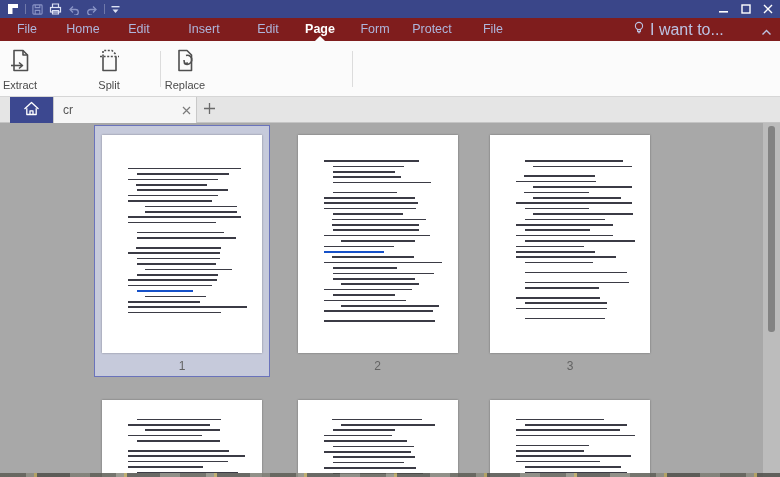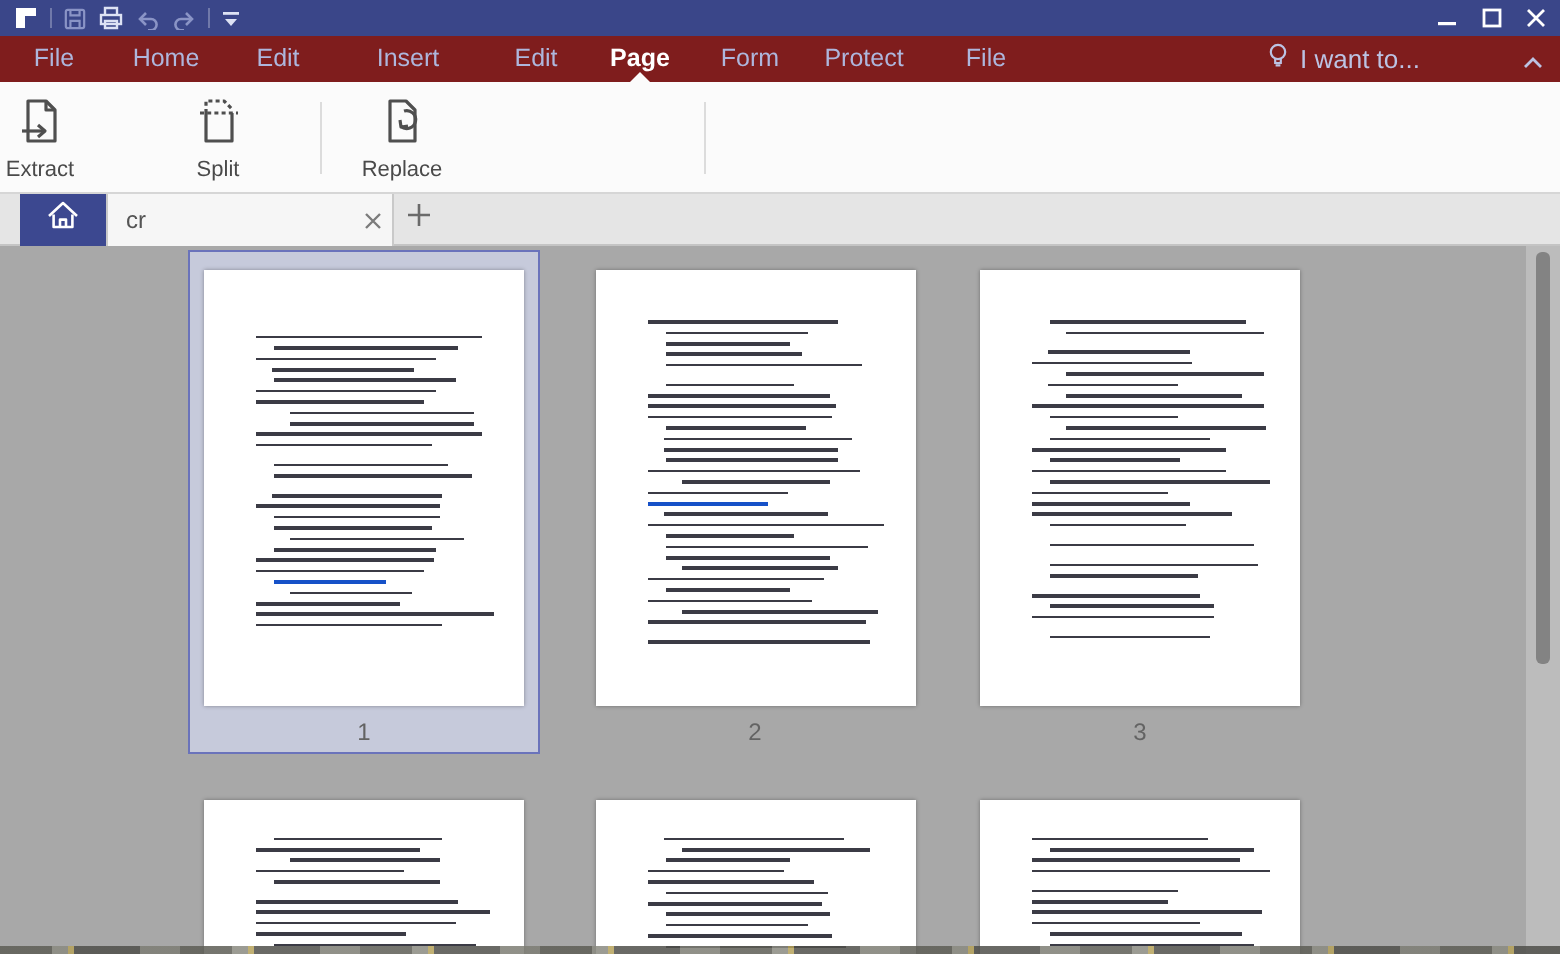--- a/index.html
+++ b/index.html
@@ -20,21 +20,21 @@
 
   
   .menubar { position:absolute; left:0; top:18px; width:780px; height:23px; background:#7f1d1d; }
   .menu-item { position:absolute; top:0; height:23px; line-height:22px; transform:translateX(-50%);
                color:#aeb6dc; font-size:12.5px; white-space:nowrap; cursor:default; }
   .menu-item.active { color:#ffffff; font-weight:bold; }
   .page-pointer { position:absolute; bottom:0; width:0; height:0; transform:translateX(-50%);
                   border-left:5px solid transparent; border-right:5px solid transparent;
                   border-bottom:5px solid #fbfbfb; }
   .iwant { position:absolute; left:633px; top:0; height:23px; display:flex; align-items:center; gap:5px;
-           color:#bcc3e3; font-size:13px; }
+           color:#bcc3e3; font-size:16px; }
   .menubar-caret { position:absolute; right:8px; top:4px; }
 
   
   .toolbar { position:absolute; left:0; top:41px; width:780px; height:56px; background:#fbfbfb;
              border-bottom:1px solid #d6d6d6; }
   .tool-btn { position:absolute; top:6px; height:44px; display:flex; flex-direction:column;
               align-items:center; justify-content:space-between; cursor:default; }
   .tool-btn .lbl { font-size:11px; color:#4a4a4a; line-height:11px; }
   .vsep { position:absolute; top:10px; width:1px; height:36px; background:#dcdcdc; }
 
@@ -188,21 +188,21 @@
       <span>
         <svg width="27" height="27" viewBox="0 0 27 27" fill="none" stroke="#4f4f4f" stroke-width="1.6" stroke-linejoin="round">
           <path d="M7 9.5v14h13v-14"></path>
             <path d="M7 9.5V3.5h9l4 4" stroke-dasharray="2 1.6"></path>
           <path d="M4 9.5h19" stroke-dasharray="2 1.6"></path>
           </svg>
       </span>
       <span class="lbl">Split</span>
     </div>
 
-    <div class="tool-btn" style="left:146px;width:48px;margin-left:31px;">
+    <div class="tool-btn" style="left:130px;width:48px;margin-left:31px;">
       <span>
         <svg width="27" height="27" viewBox="0 0 27 27" fill="none" stroke="#4f4f4f" stroke-width="1.6" stroke-linejoin="round">
           <path d="M7 3.5h8l4.5 4.5v15.5H7z"></path>
           <path d="M14 8.5a4.5 4.5 0 1 1-1.5 7.8"></path>
             <path d="M12 13l.5 3.5L16 16" fill="none"></path>
           </svg>
       </span>
       <span class="lbl">Replace</span>
     </div>
 

